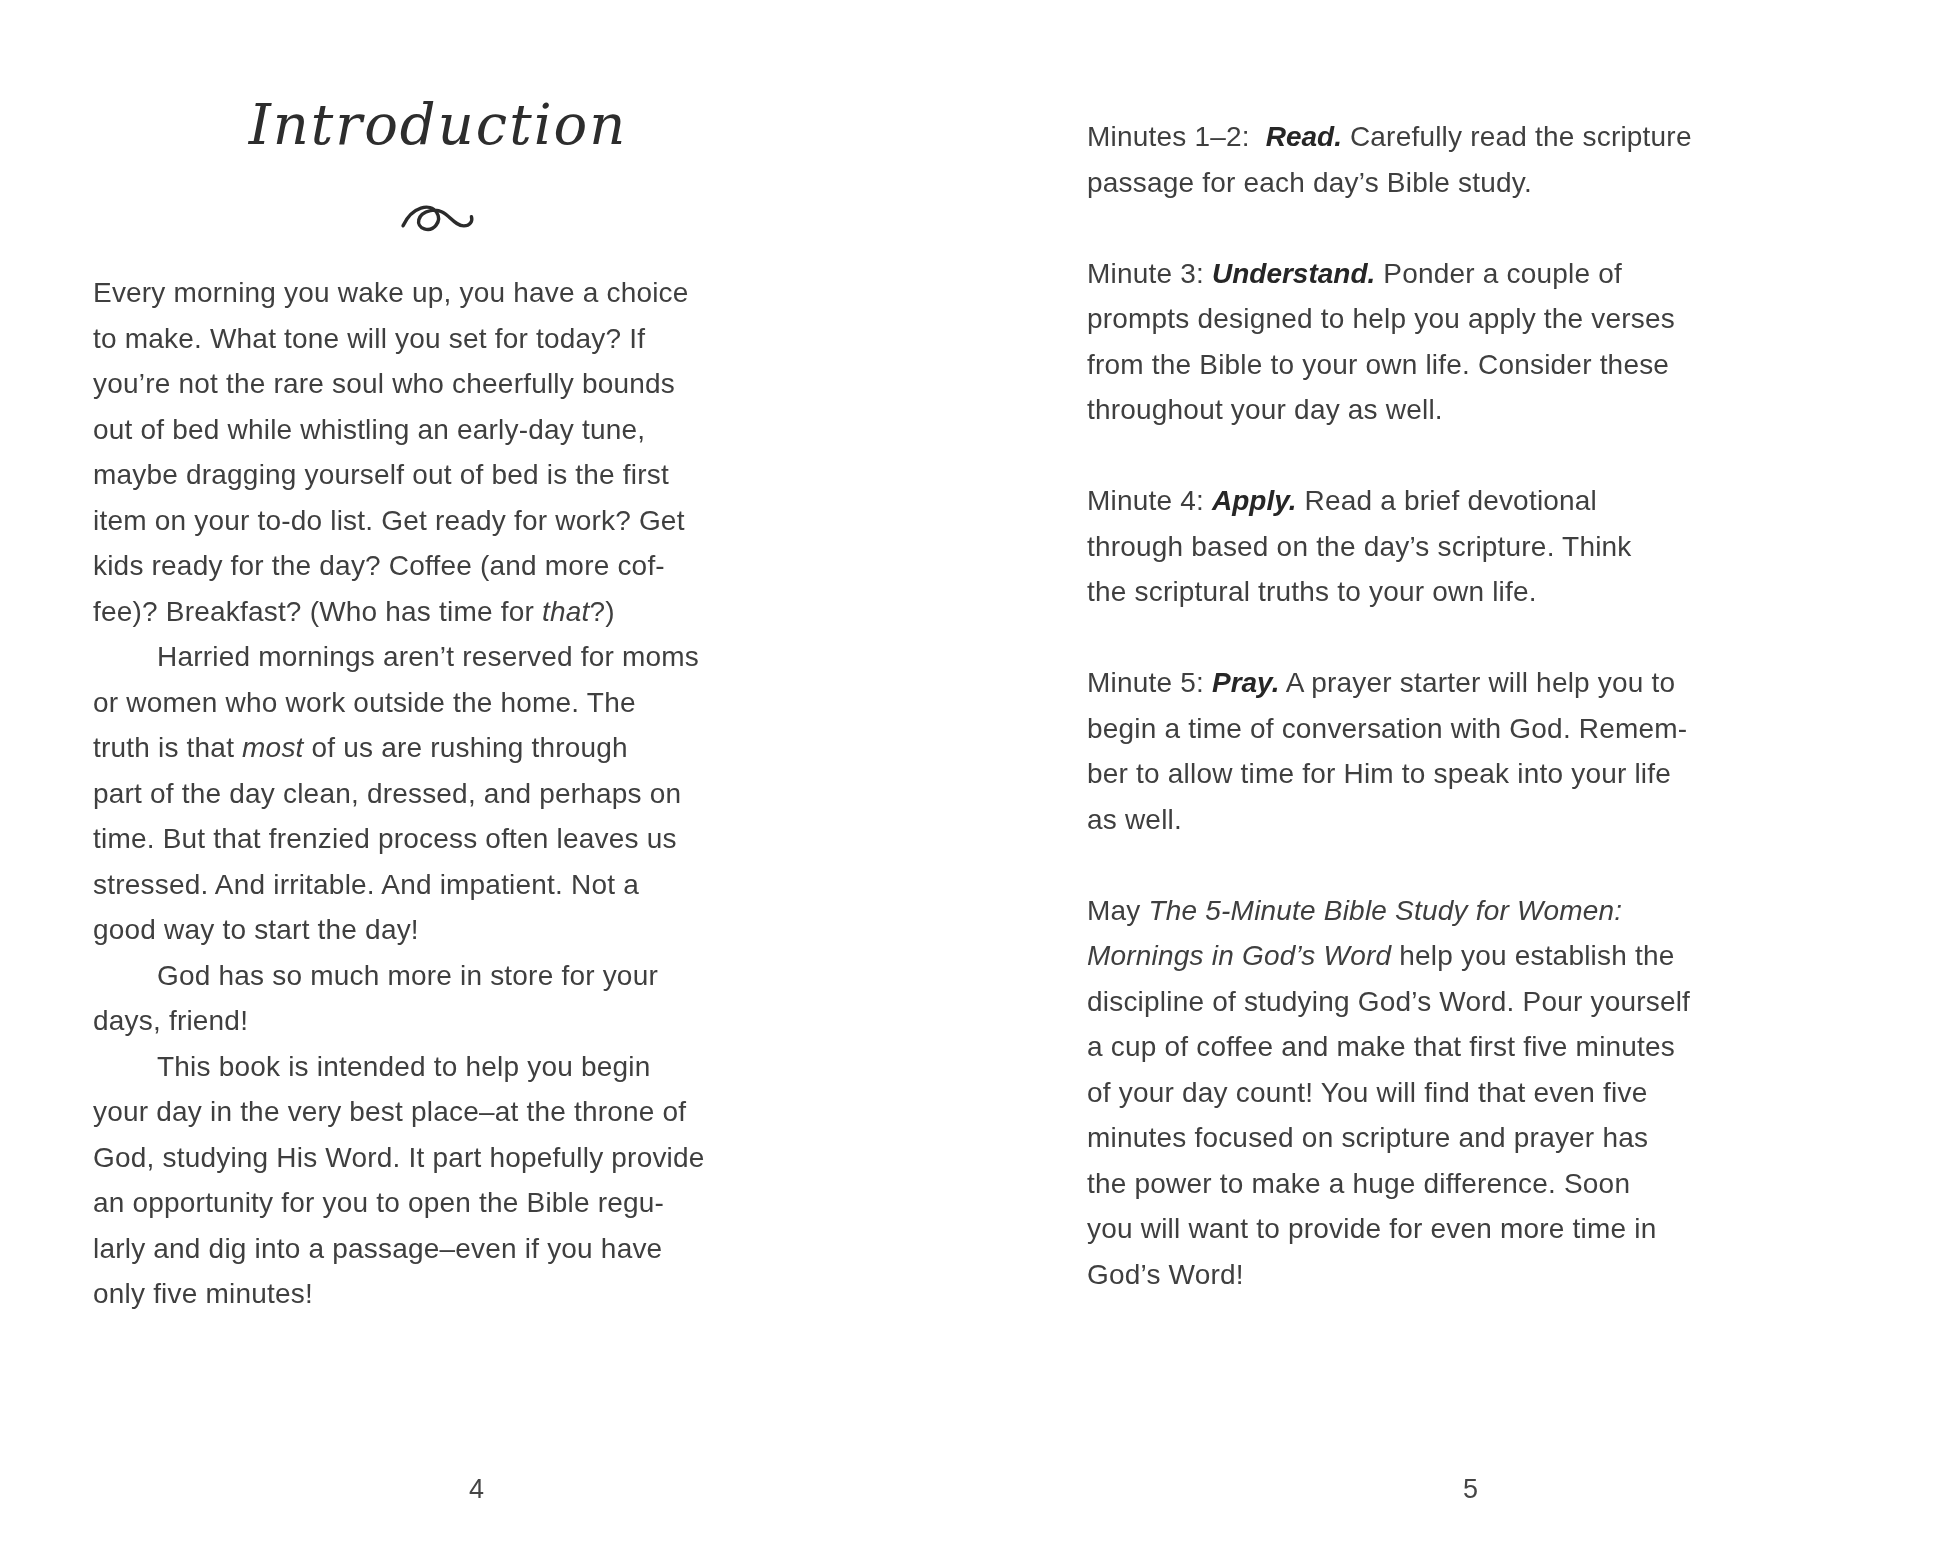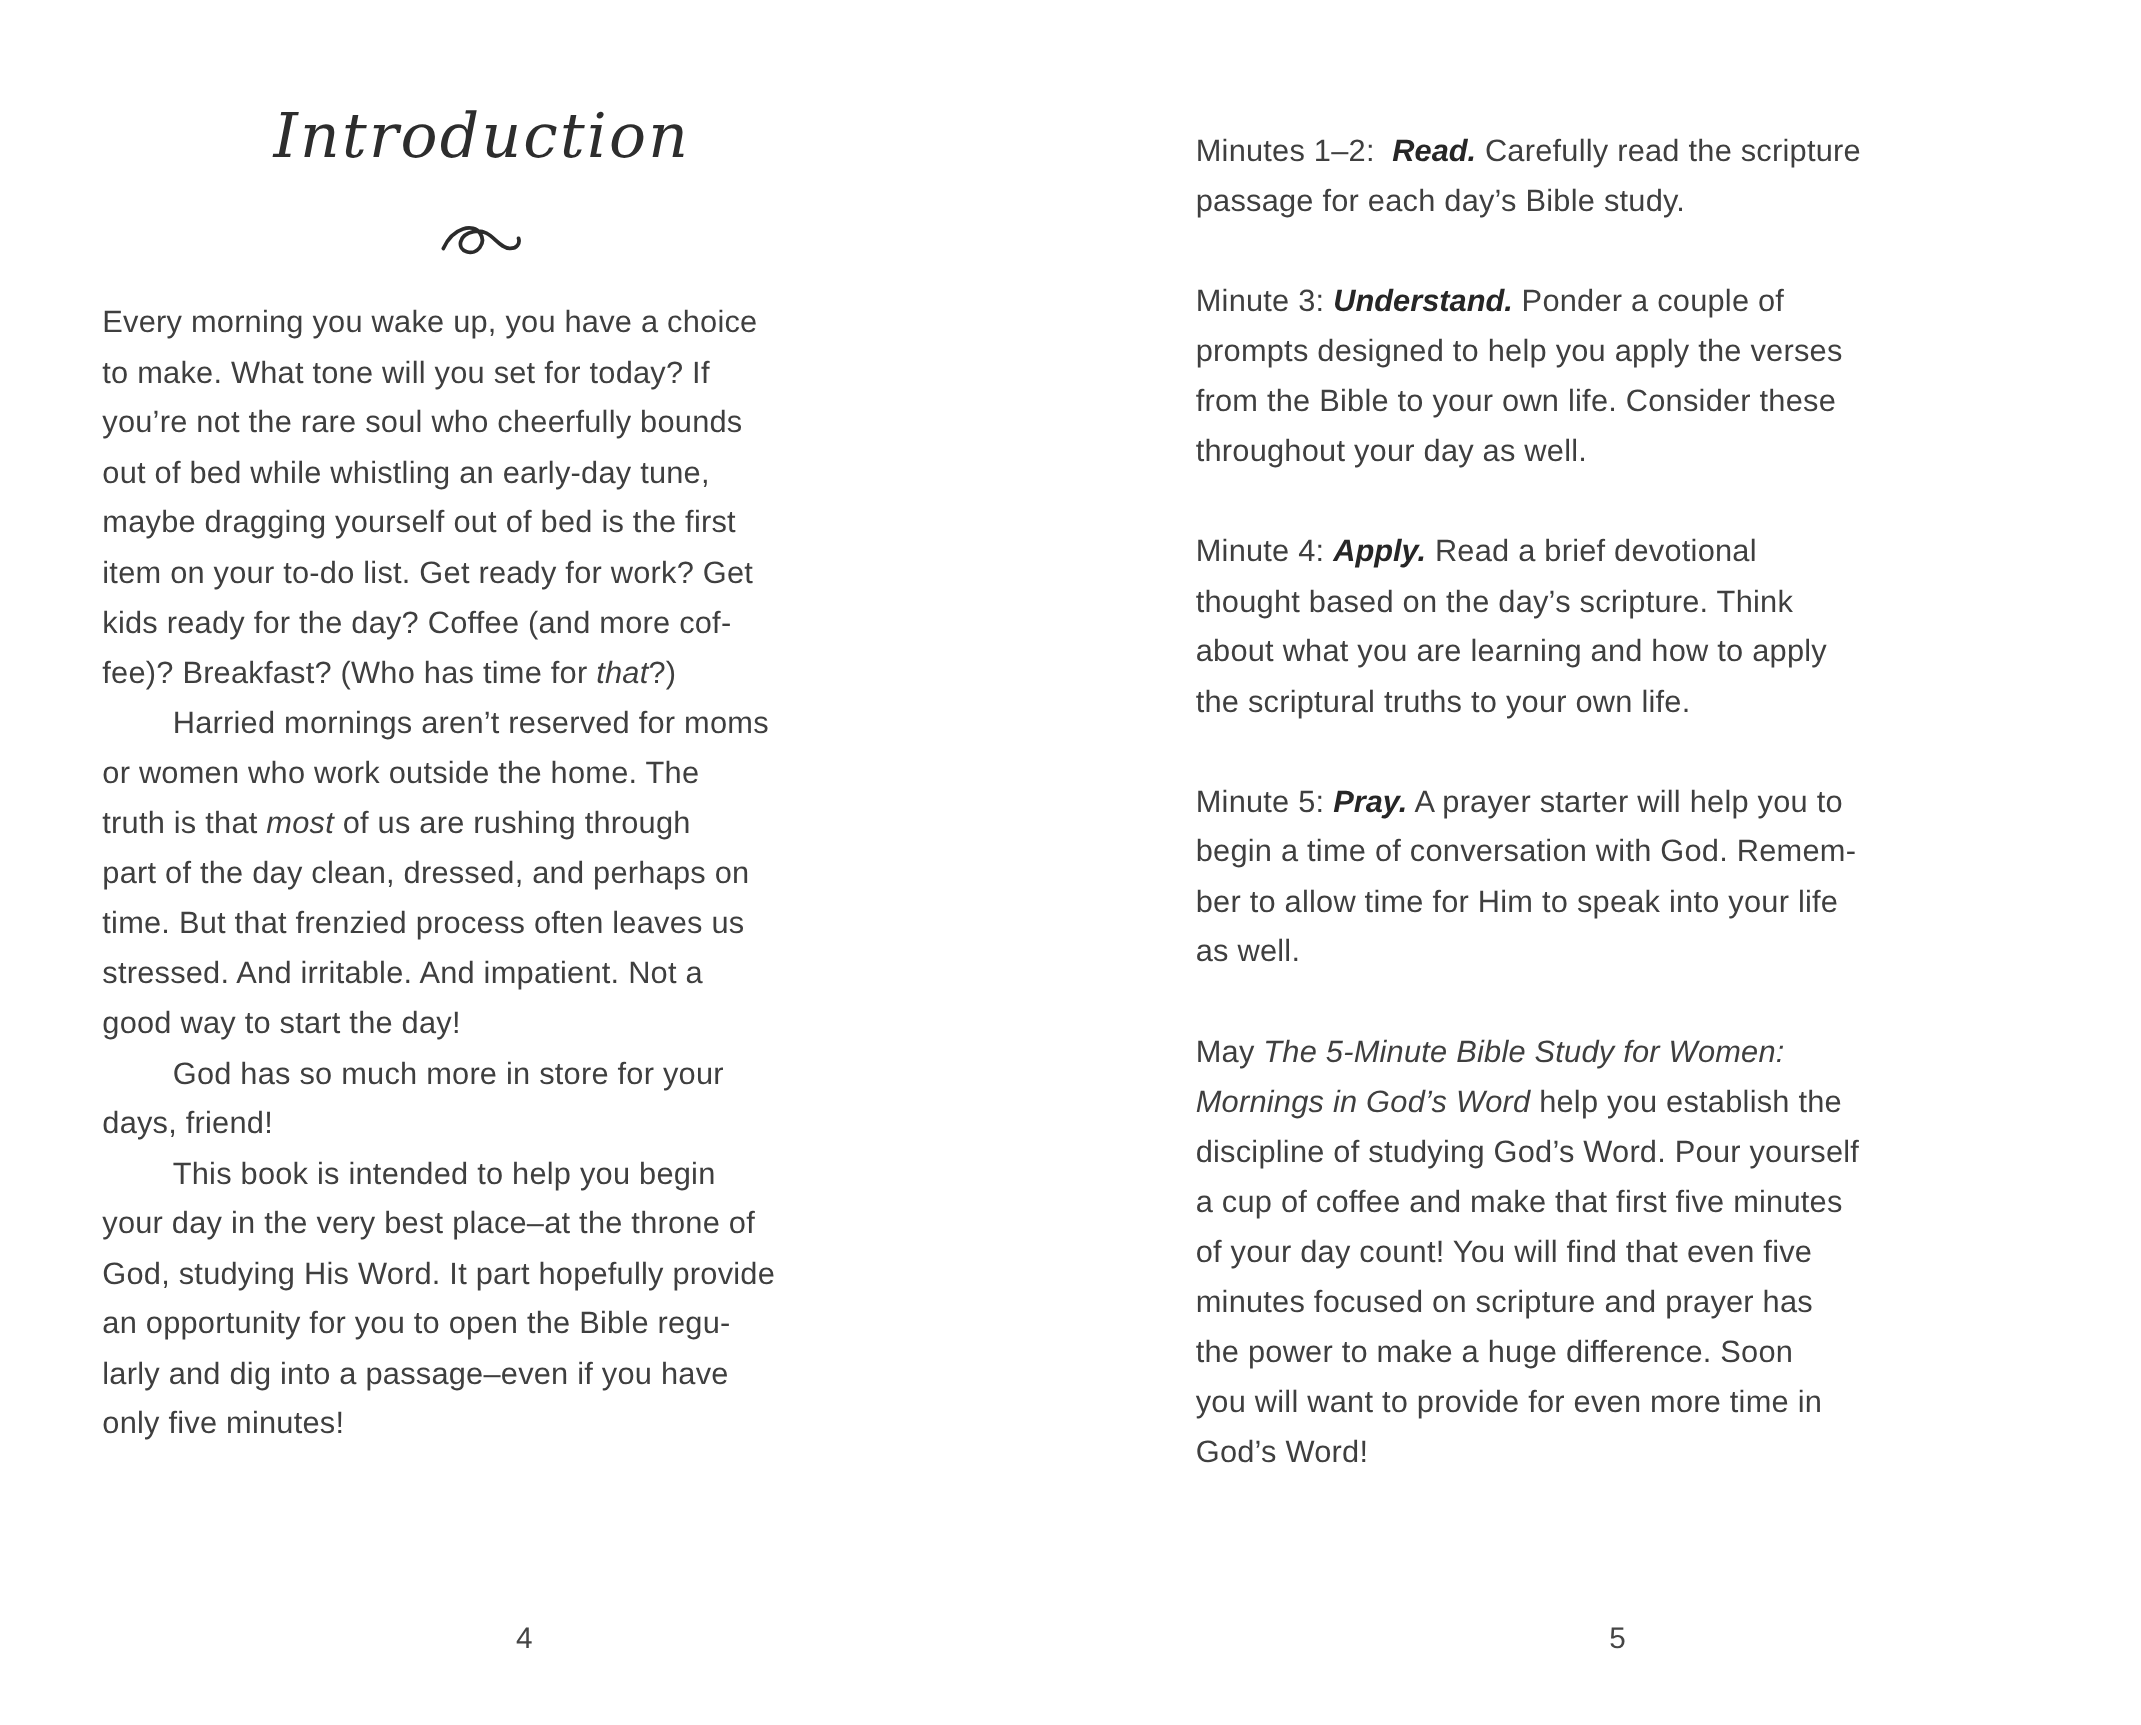--- a/index.html
+++ b/index.html
@@ -107,22 +107,21 @@
           <div class="line"><span class="run-r">passage for each day’s Bible study.</span></div>
         </div>
         <div class="para">
           <div class="line"><span class="run-r">Minute 3: </span><span class="run-bi">Understand.</span><span class="run-r"> Ponder a couple of</span></div>
           <div class="line"><span class="run-r">prompts designed to help you apply the verses</span></div>
           <div class="line"><span class="run-r">from the Bible to your own life. Consider these</span></div>
           <div class="line"><span class="run-r">throughout your day as well.</span></div>
         </div>
         <div class="para">
           <div class="line"><span class="run-r">Minute 4: </span><span class="run-bi">Apply.</span><span class="run-r"> Read a brief devotional</span></div>
-          <div class="line"><span class="run-r">thought based on the day’s scripture. Think</span></div>
-          <div class="line"><span class="run-r">about what you are learning and how to apply</span></div>
+          <div class="line"><span class="run-r">through based on the day’s scripture. Think</span></div>
           <div class="line"><span class="run-r">the scriptural truths to your own life.</span></div>
         </div>
         <div class="para">
           <div class="line"><span class="run-r">Minute 5: </span><span class="run-bi">Pray.</span><span class="run-r"> A prayer starter will help you to</span></div>
           <div class="line"><span class="run-r">begin a time of conversation with God. Remem-</span></div>
           <div class="line"><span class="run-r">ber to allow time for Him to speak into your life</span></div>
           <div class="line"><span class="run-r">as well.</span></div>
         </div>
         <div class="para">
           <div class="line"><span class="run-r">May </span><span class="run-i">The 5-Minute Bible Study for Women:</span></div>

